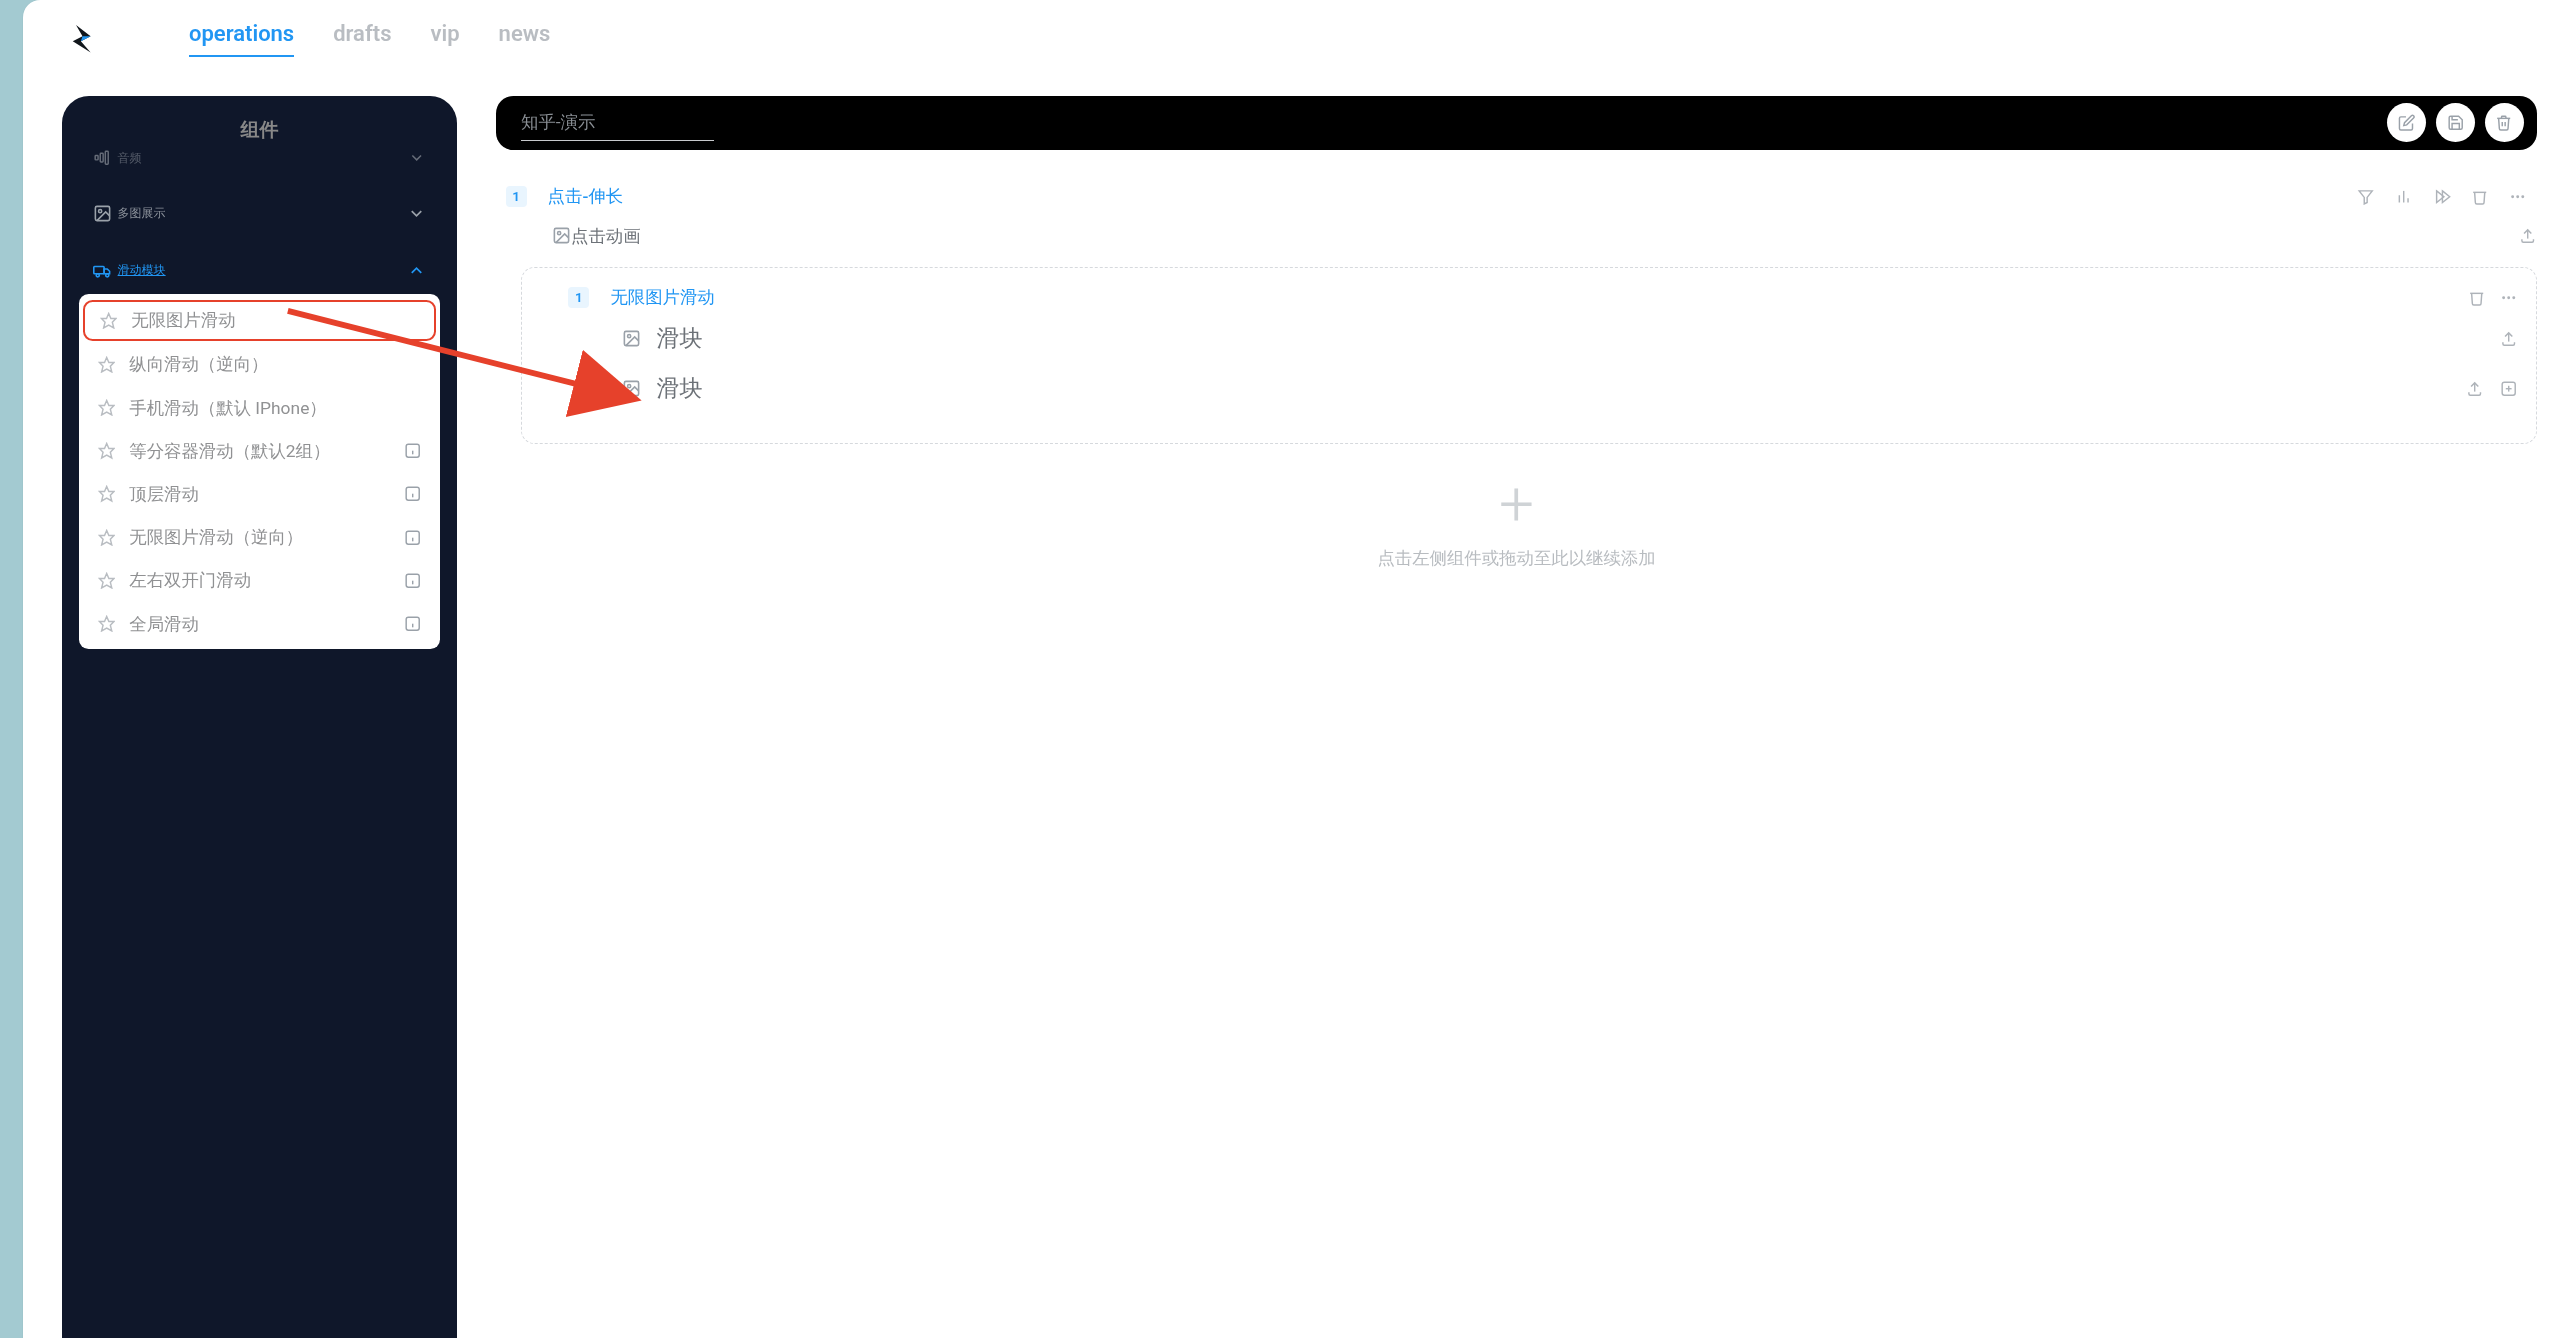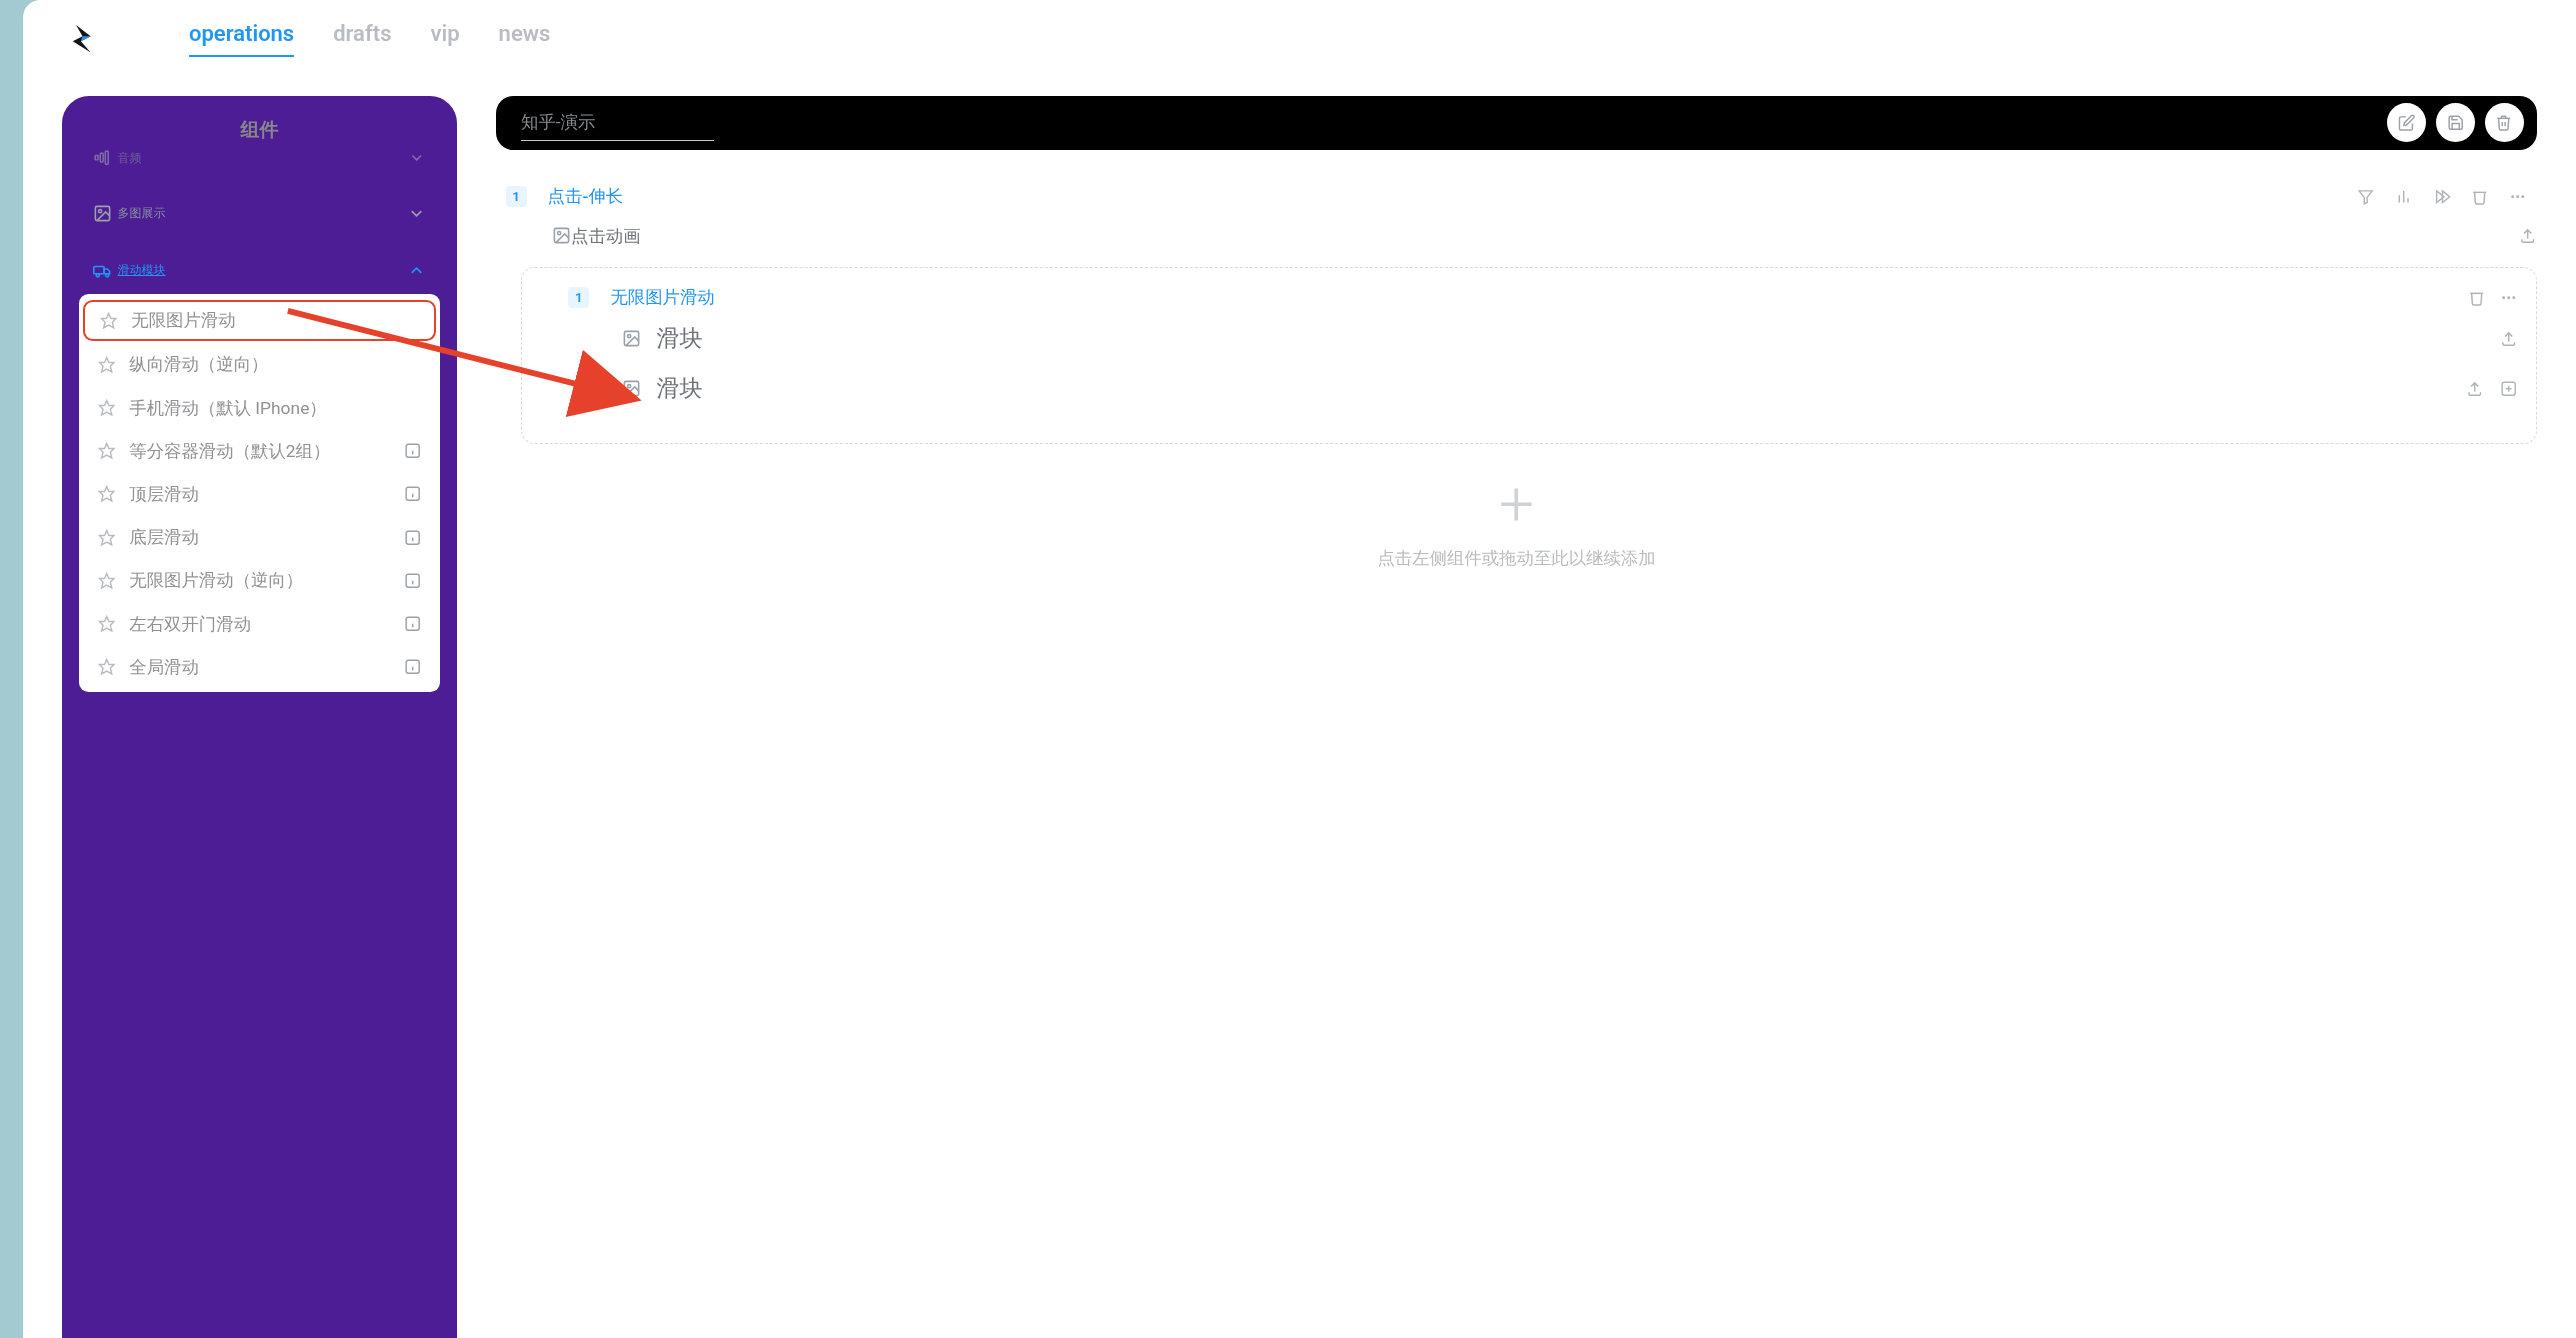--- a/index.html
+++ b/index.html
@@ -26,21 +26,21 @@
     gap: 29px;
   }
   .logo { width: 40px; height: 40px; display: flex; align-items:center; justify-content:center;}
   .nav-tabs { display: flex; gap: 39px; margin-left: 58px; }
   .nav-tab { font-size: 22px; font-weight: 600; color: #b9bdc2; cursor: pointer; padding-bottom: 9.6px; }
   .nav-tab.active { color: #2196f3; border-bottom: 2.9px solid #2196f3; }
   .content { flex: 1; display: flex; padding: 29px 39px 0 39px; gap: 39px; overflow: hidden; position: relative;}
   
   .sidebar {
     width: 395px;
-    background: #4c1d95;
+    background: #0f172a;
     border-radius: 27px 27px 0 0;
     padding: 15.4px 0 0 0;
     position: relative;
     display: flex;
     flex-direction: column;
   }
   .sidebar-title { text-align: center; font-size: 19px; font-weight: 600; color: #888; padding: 5.8px 0 1.9px 0;}
   .sidebar-body { flex:1; overflow:hidden; position:relative; padding: 0 11.6px 0 11.6px;}
   .sb-row {
     display: flex; align-items: center; gap: 6px;
@@ -235,35 +235,20 @@
                 </svg>
               </span>
           </div>
           <div class="sb-item">
             <span class="ic ic18">
                 <svg viewBox="0 0 24 24" fill="none" stroke="#b9bdc2" stroke-width="2">
                   <polygon points="12 2 15 9 22 9 17 14 19 22 12 18 5 22 7 14 2 9 9 9"></polygon>
                 </svg>
               </span>
             <span>顶层滑动</span>
-            <span class="info ic ic18">
-                <svg viewBox="0 0 24 24" fill="none" stroke="#9aa1a9" stroke-width="2">
-                  <rect x="3" y="3" width="18" height="18" rx="3"></rect>
-                  <line x1="12" y1="8" x2="12" y2="8"></line>
-                  <line x1="12" y1="12" x2="12" y2="17"></line>
-                </svg>
-              </span>
-          </div>
-          <div class="sb-item">
-            <span class="ic ic18">
-                <svg viewBox="0 0 24 24" fill="none" stroke="#b9bdc2" stroke-width="2">
-                  <polygon points="12 2 15 9 22 9 17 14 19 22 12 18 5 22 7 14 2 9 9 9"></polygon>
-                </svg>
-              </span>
-            <span>底层滑动</span>
             <span class="info ic ic18">
                 <svg viewBox="0 0 24 24" fill="none" stroke="#9aa1a9" stroke-width="2">
                   <rect x="3" y="3" width="18" height="18" rx="3"></rect>
                   <line x1="12" y1="8" x2="12" y2="8"></line>
                   <line x1="12" y1="12" x2="12" y2="17"></line>
                 </svg>
               </span>
           </div>
           <div class="sb-item">
             <span class="ic ic18">

